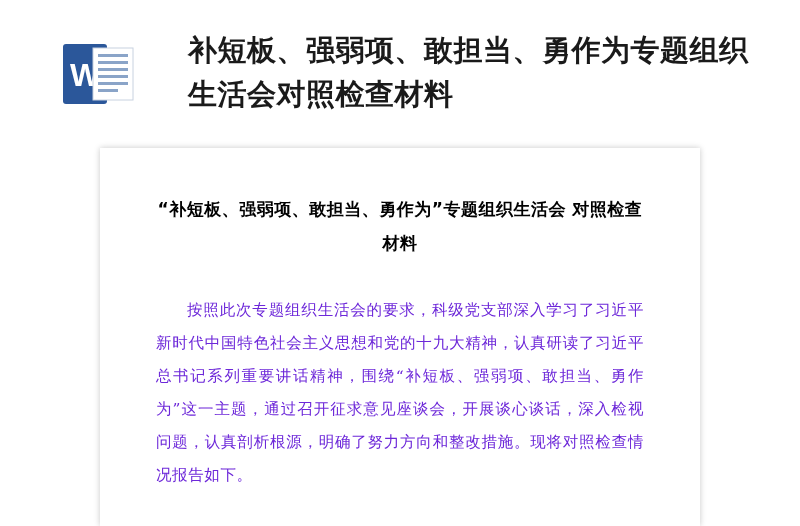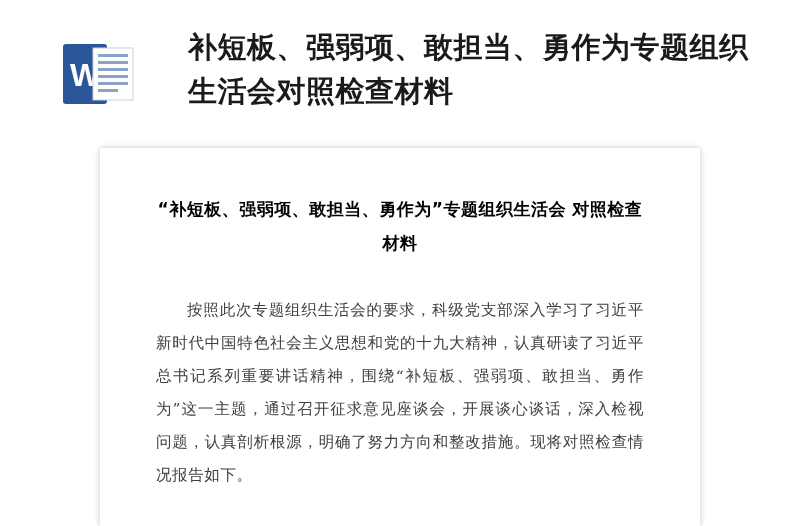--- a/index.html
+++ b/index.html
@@ -37,21 +37,21 @@
     top: 38px;
     width: 72px;
     height: 72px;
     display: block;
   }
   .header-title {
     position: absolute;
     left: 188px;
     top: 28px;
     width: 584px;
-    font-family: Liberation Mono, monospace;
+    font-family: Liberation Serif, serif;
     font-size: 29px;
     line-height: 44px;
     font-weight: 700;
     color: #1a1a1a;
     letter-spacing: 0.5px;
     white-space: pre-wrap;
   }
 
   
   .sheet {
@@ -74,21 +74,21 @@
     font-weight: 700;
     color: #000000;
     text-align: center;
     letter-spacing: 0.5px;
   }
   .doc-body {
     margin-top: 34px;
     font-family: "DejaVu Serif", serif;
     font-size: 15.5px;
     line-height: 33px;
-    color: #404040;
+    color: #6d28d9;
     text-align: justify;
     text-indent: 2em;
     letter-spacing: 0.6px;
   }
 </style>
 </head>
 <body>
 
 <div class="page">
 

